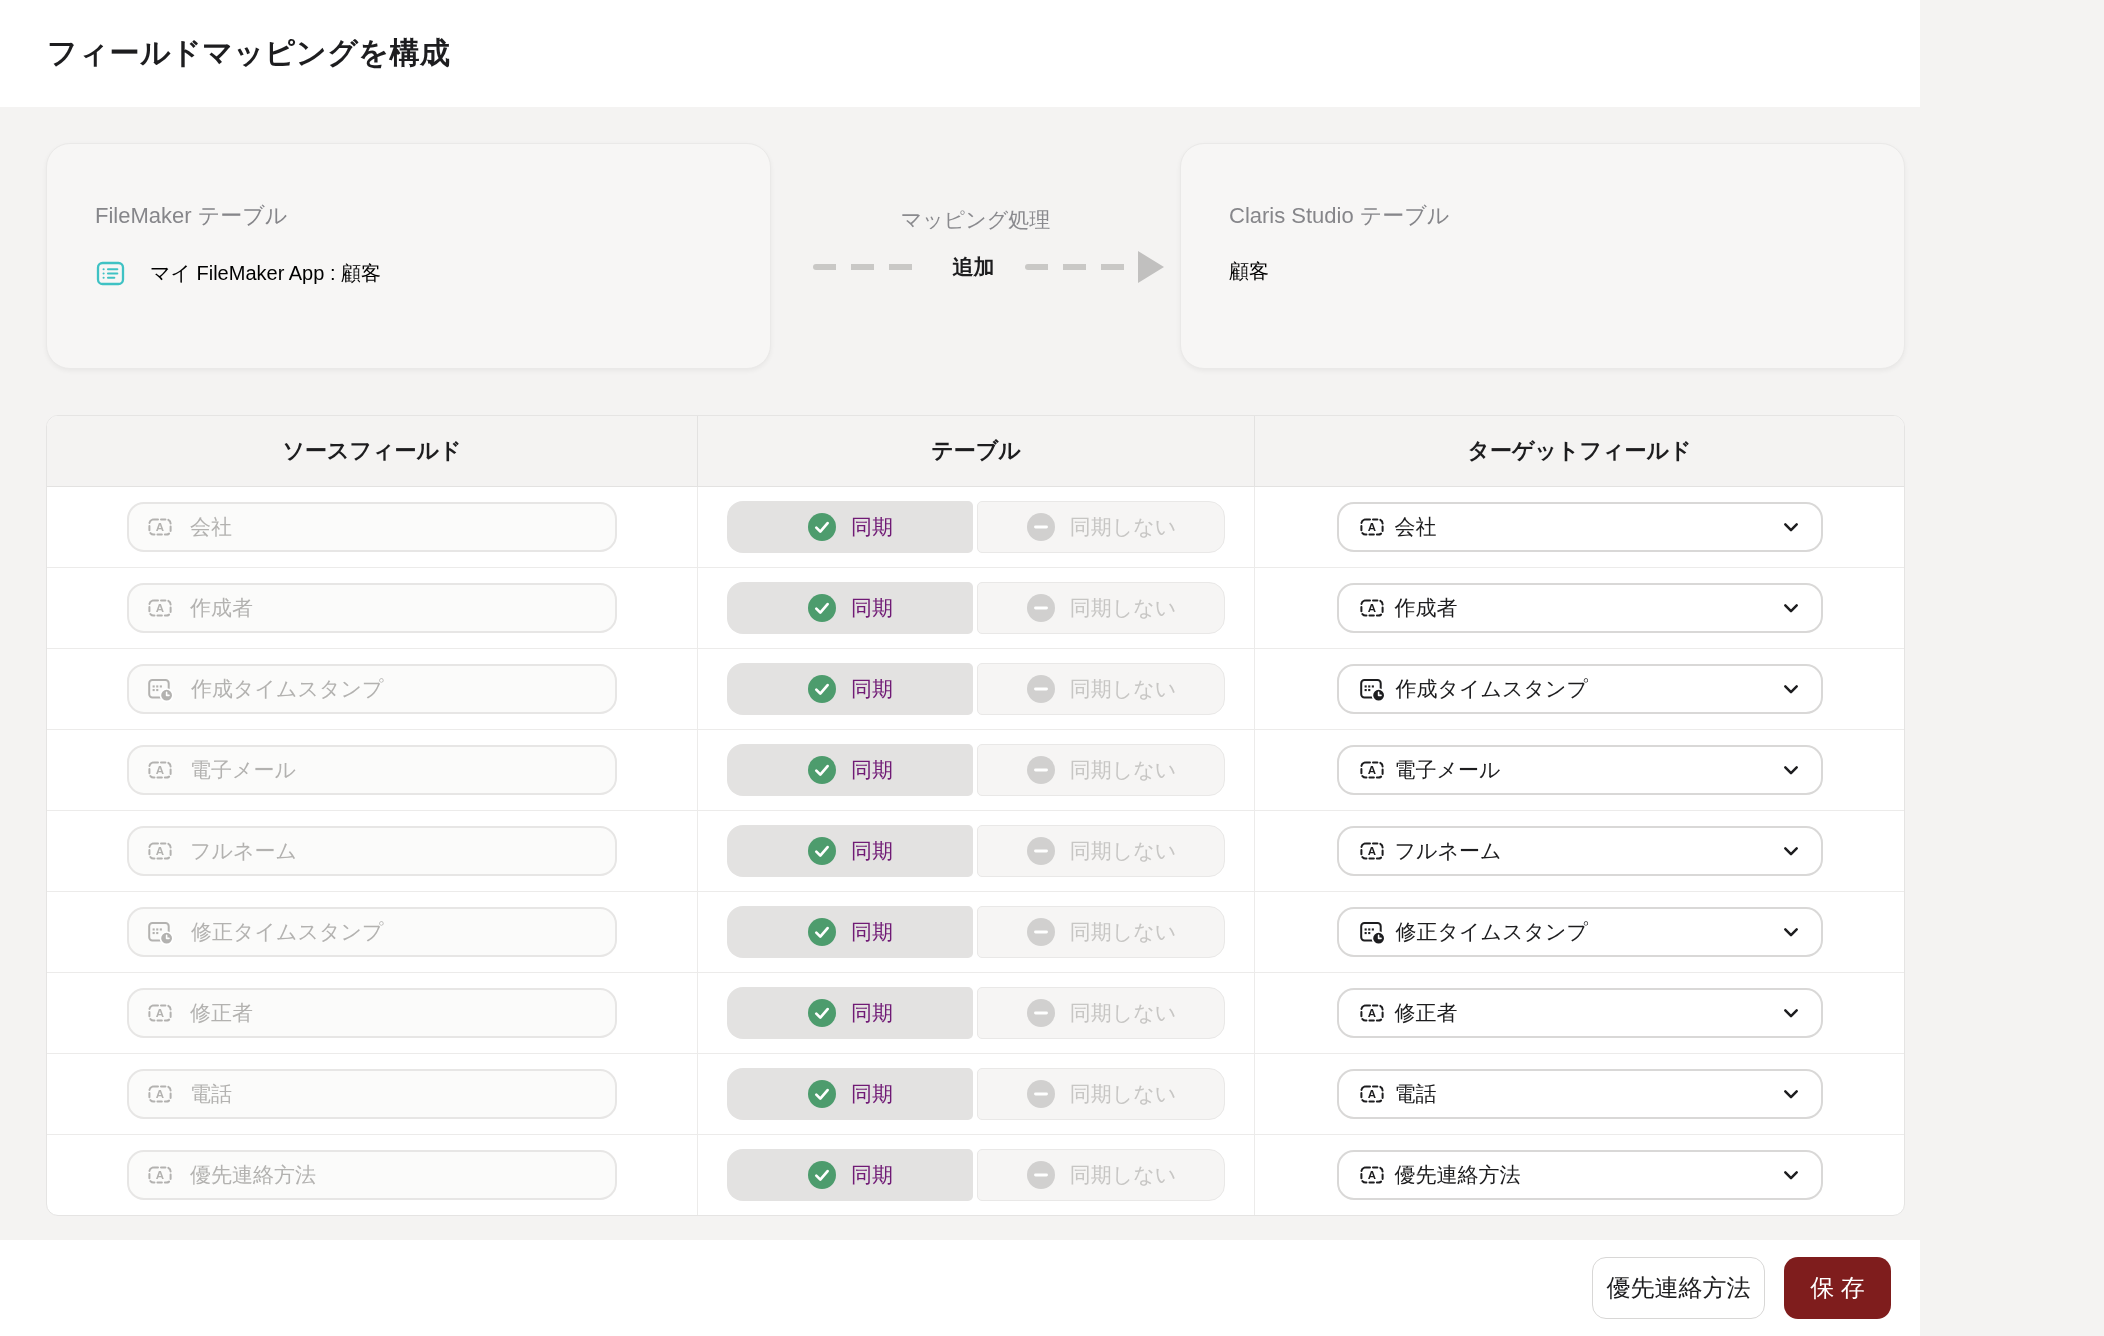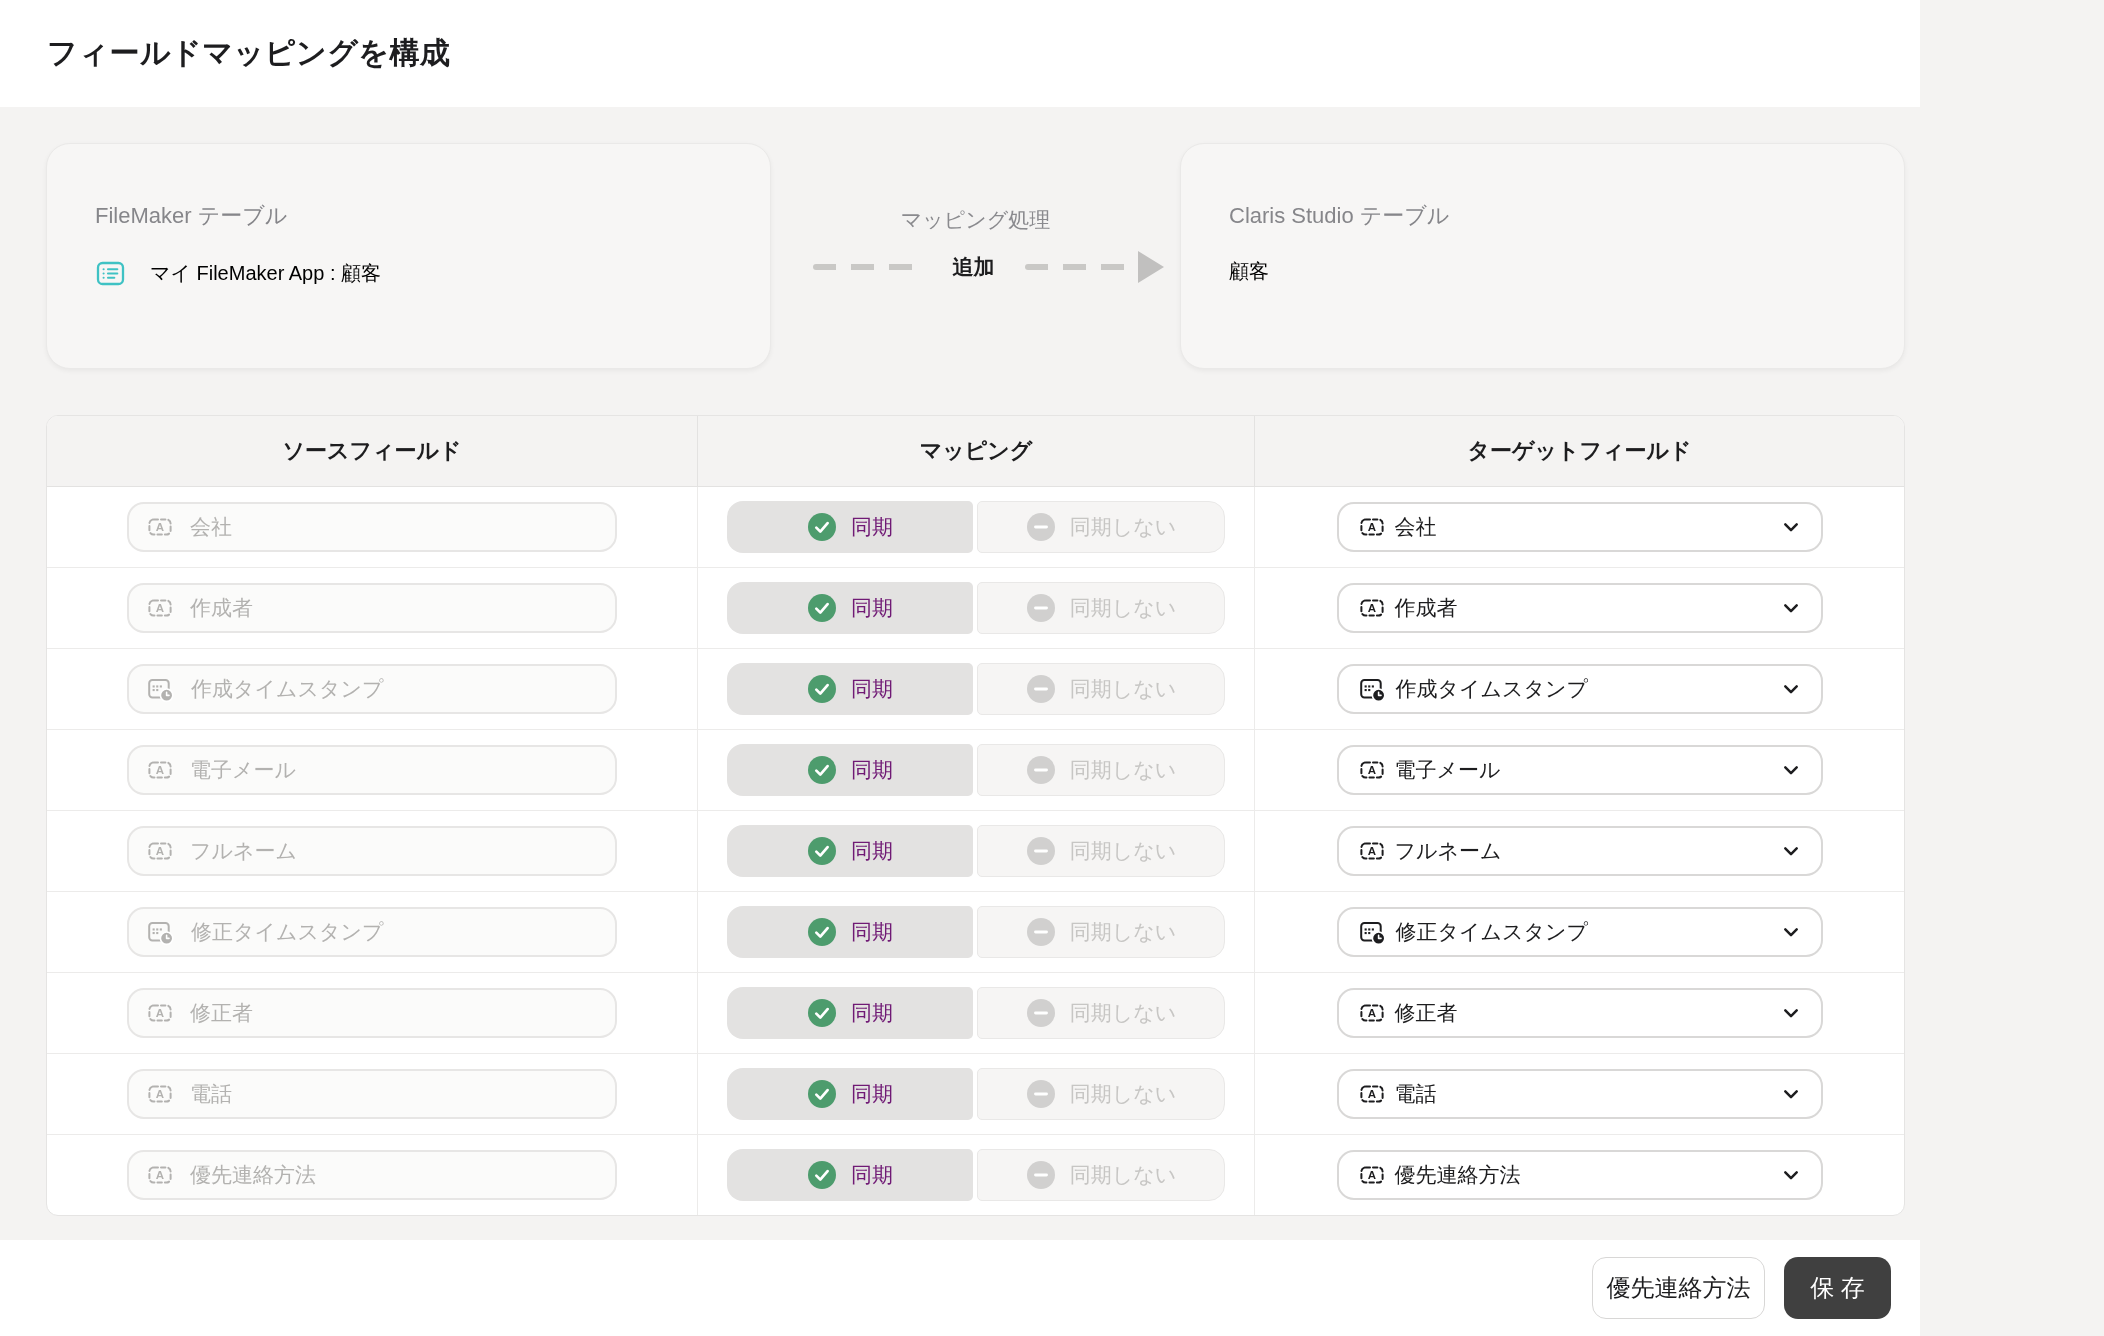--- a/index.html
+++ b/index.html
@@ -122,21 +122,21 @@
         <div class="card-value-row">
           <span>顧客</span>
         </div>
       </div>
 
     </section>
 
     <section class="maptable">
       <div class="thead">
         <div class="th">ソースフィールド</div>
-        <div class="th">マッピング</div>
+        <div class="th">テーブル</div>
         <div class="th">ターゲットフィールド</div>
       </div>
       <div id="rows">
   <div class="trow">
     <div class="cell">
       <div class="field-pill">
         <span class="ficon src-icon">
                   <svg width="26" height="26" viewBox="0 0 26 26">
                     <rect x="2.4" y="5.4" width="21.2" height="15.2" rx="4.2" fill="none" stroke="currentColor" stroke-width="2" stroke-dasharray="4.4 3" stroke-linecap="round"></rect>
                     <text x="13" y="17.2" text-anchor="middle" font-size="11.5" font-weight="bold" fill="currentColor" font-family="Liberation Sans, DejaVu Sans, sans-serif">A</text>
@@ -632,16 +632,16 @@
       </div>
     </div>
   </div>
 </div>
     </section>
 
   </main>
 
   <footer class="dialog-footer">
     <button class="btn btn-cancel">優先連絡方法</button>
-    <button class="btn btn-save" style="background: #404040;">保 存</button>
+    <button class="btn btn-save" style="background: #7f1d1d;">保 存</button>
   </footer>
 
 </div>
 
 </body></html>

